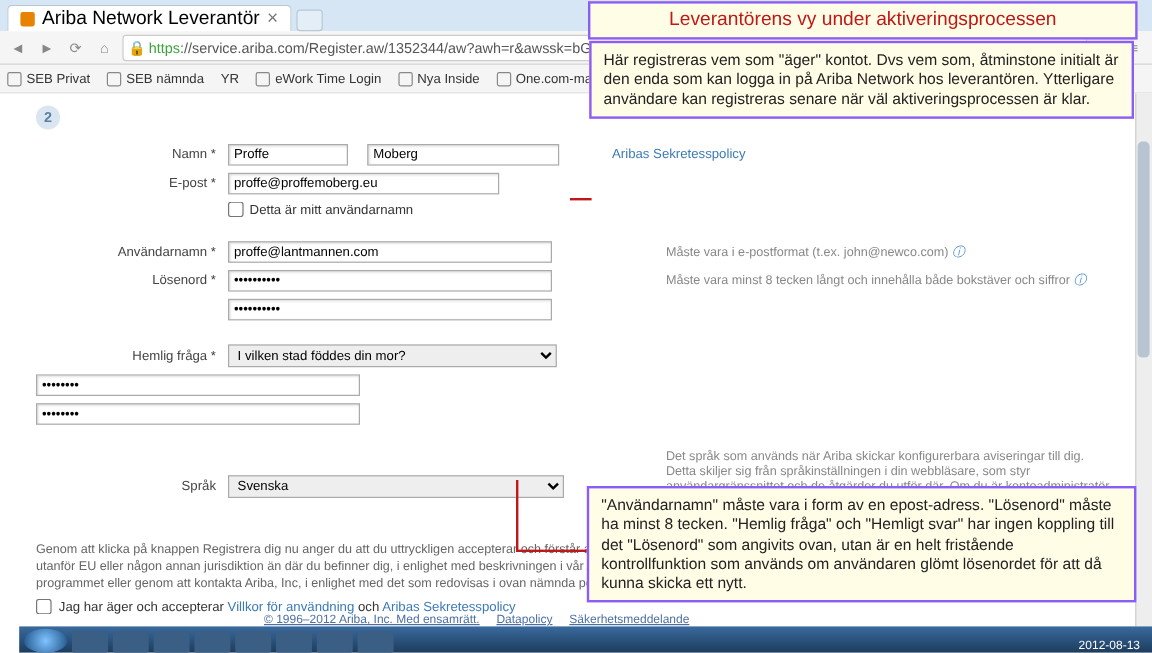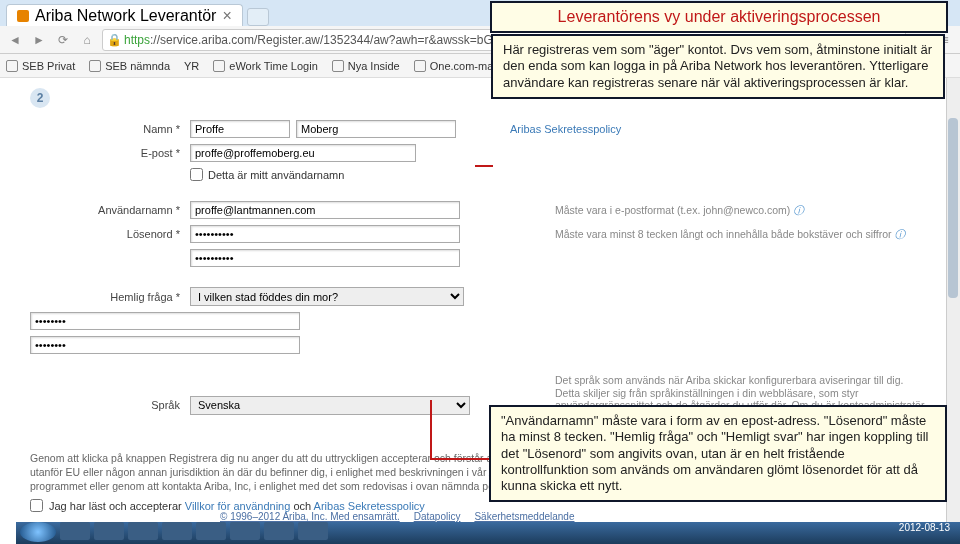--- a/index.html
+++ b/index.html
@@ -37,28 +37,28 @@
   .info-i { color:#4b90cc; font-style:italic; }
   .check { display:flex; align-items:center; gap:5px; }
   .sel { border:1px solid #aaa; padding:1px 3px; font-size:11px; height:19px; background:#eee; }
   .spacer { height:8px; grid-column:1/4; }
   .legal { font-size:10.5px; color:#666; line-height:1.35; margin:14px 0 6px; }
   .accept { display:flex; align-items:center; gap:6px; font-size:11px; margin-top:6px; }
   .footer { font-size:10px; color:#4b6fa3; position:absolute; bottom:22px; left:220px; display:flex; gap:14px;margin-top:24px; }
   .footer span { text-decoration:underline; cursor:pointer; }
 
   
-  .anno { position:absolute; background:#fffde6; border:2px solid #0f172a; padding:6px 10px; font-size:12px; color:#222; line-height:1.25; z-index:10; }
+  .anno { position:absolute; background:#fffde6; border:2px solid #8b5cf6; padding:6px 10px; font-size:12px; color:#222; line-height:1.25; z-index:10; }
   .anno-title { top:1px; left:490px; width:458px; font-size:16px; color:#c01818; text-align:center; padding:4px 6px; }
   .anno-top { top:34px; left:491px; width:454px; font-size:13px; }
   .anno-bot { top:405px; left:489px; width:458px; font-size:13px; }
   .callout-line { position:absolute; background:#c01818; z-index:9; }
 
   
-  .taskbar { position:absolute; bottom:0; left:16px; right:0; height:22px; background:linear-gradient(#3a6a9e,#1c3c5c); display:flex; align-items:flex-start; padding:0 4px; gap:4px; }
+  .taskbar { position:absolute; bottom:0; left:16px; right:0; height:22px; background:linear-gradient(#3a6a9e,#1c3c5c); display:flex; align-items:flex-end; padding:0 4px; gap:4px; }
   .tb-start { width:36px; height:20px; background:radial-gradient(circle,#7fc3ff,#1b4f84); border-radius:50%; }
   .tb-ico { width:30px; height:18px; background:#3a5e84; border-radius:2px; }
   .tb-date { margin-left:auto; color:#fff; font-size:10px; padding-right:6px; }
   .scrollhint { position:absolute; right:0; top:78px; bottom:22px; width:14px; background:#eee; border-left:1px solid #ccc; }
   .sthumb { position:absolute; right:2px; top:40px; width:10px; height:180px; background:#b7c5d3; border-radius:4px; }
 </style>
 </head>
 <body>
 
 <div class="anno anno-title">Leverantörens vy under aktiveringsprocessen</div>
@@ -137,21 +137,21 @@
     <div class="sthumb"></div>
   </div>
 
 <div class="page">
   <div class="section">
     <div class="stepnum">2</div>
   </div>
 
   <div class="form">
     <div class="lbl"><span>Namn *</span></div>
-    <div style="display:flex;gap:6px;">
+    <div style="display:flex;gap:16px;">
       <input class="inp" style="width: 100px;" value="Proffe">
       <input class="inp" style="width: 160px;" value="Moberg">
     </div>
     <div><a class="link">Aribas Sekretesspolicy</a></div>
 
     <div class="lbl"><span>E-post *</span></div>
     <div><input class="inp" style="width: 226px;" value="proffe@proffemoberg.eu"></div>
     <div></div>
 
     <div></div>
@@ -195,21 +195,21 @@
     <div class="hint">Det språk som används när Ariba skickar konfigurerbara aviseringar till dig. Detta skiljer sig från språkinställningen i din webbläsare, som styr användargränssnittet och de åtgärder du utför där. Om du är kontoadministratör styr inställningen för önskat språk även avsnittsrubrikerna och fältetiketterna på inköpsorder som cirkuleras via e-post eller fax.</div>
   </div>
 
   <div class="legal">
     <span>Genom att klicka på knappen Registrera dig nu anger du att du uttryckligen accepterar och förstår att de uppgifter som du registrerar i det här systemet kan komma att överföras till ett land utanför EU eller någon annan jurisdiktion än där du befinner dig, i enlighet med beskrivningen i vår </span><a class="link">Aribas Sekretesspolicy</a><span> . Du har rätt att komma åt och ändra dina personliga uppgifter inifrån programmet eller genom att kontakta Ariba, Inc, i enlighet med det som redovisas i ovan nämnda policy.</span>
   </div>
 
   <div class="accept">
     <input type="checkbox" style="">
     <span>
-      <span>Jag har läst och accepterar </span><a class="link">Villkor för användning</a><span> och </span><a class="link">Aribas Sekretesspolicy</a>
+      <span>Jag har äger och accepterar </span><a class="link">Villkor för användning</a><span> och </span><a class="link">Aribas Sekretesspolicy</a>
     </span>
   </div>
 </div>
 
 <div class="footer">
   <span>© 1996–2012 Ariba, Inc. Med ensamrätt.</span>
   <span>Datapolicy</span>
   <span>Säkerhetsmeddelande</span>
 </div>
 

